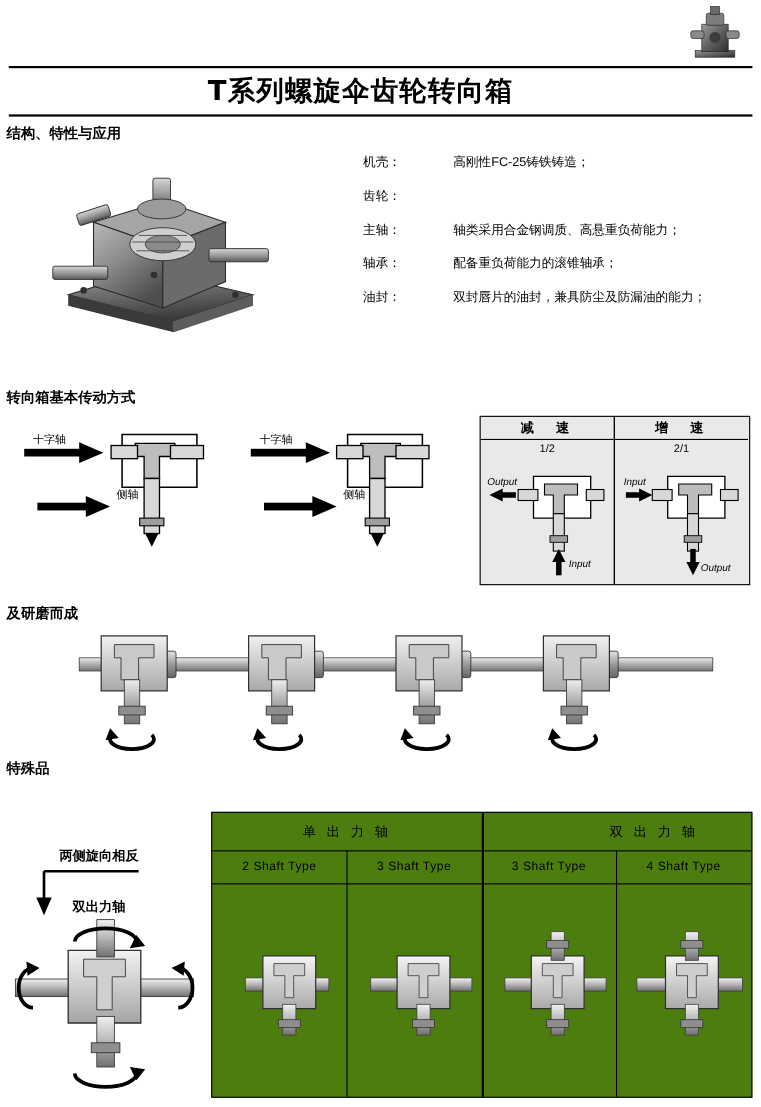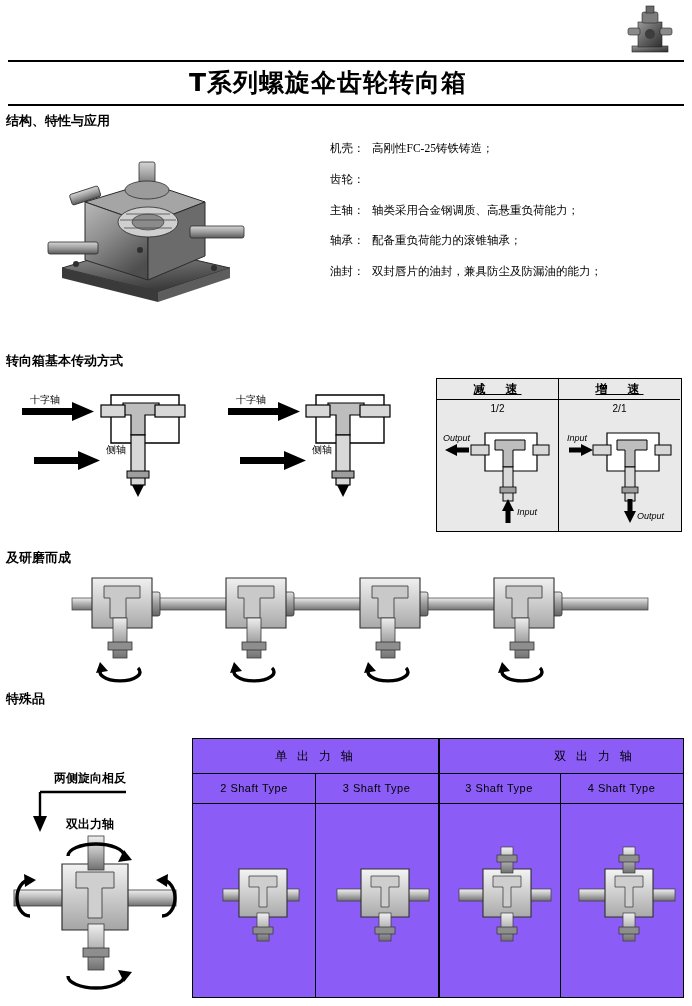--- a/index.html
+++ b/index.html
@@ -76,21 +76,22 @@
     position: absolute;
     left: 330px;
     top: 140px;
     width: 352px;
   }
   .spec-row {
     display: flex;
     margin-bottom: 13px;
     font-size: 11.5px;
     line-height: 1.55;
-    font-family: Liberation Serif, serif;
+    font-family: Liberation Sans, sans-serif;
+    gap: 40px;
   }
   .spec-label {
     width: 42px;
     flex: 0 0 42px;
     white-space: nowrap;
   }
   .spec-text {
     flex: 1;
   }
 
@@ -145,21 +146,20 @@
   .speed-table .col.right { left: 122px; }
   .speed-head {
     height: 20px;
     border-bottom: 1px solid #000;
     text-align: center;
     font-size: 12px;
     font-weight: bold;
     line-height: 20px;
     font-family: "DejaVu Sans", sans-serif;
     letter-spacing: 4px;
-    text-decoration: underline;
   }
   .ratio {
     text-align: center;
     font-size: 10px;
     margin-top: 3px;
     font-family: "Liberation Sans", sans-serif;
   }
 
   
   .apps {
@@ -171,21 +171,21 @@
   }
 
   
   .sp-table {
     position: absolute;
     left: 192px;
     top: 738px;
     width: 490px;
     height: 258px;
     border: 1px solid #000;
-    background: #8b5cf6;
+    background: #4d7c0f;
   }
   .sp-table .hrow1 {
     position: absolute; left: 0; top: 0; width: 490px; height: 34px;
     border-bottom: 1px solid #000;
   }
   .sp-table .hrow2 {
     position: absolute; left: 0; top: 34px; width: 490px; height: 30px;
     border-bottom: 1px solid #000;
   }
   .sp-cell {

